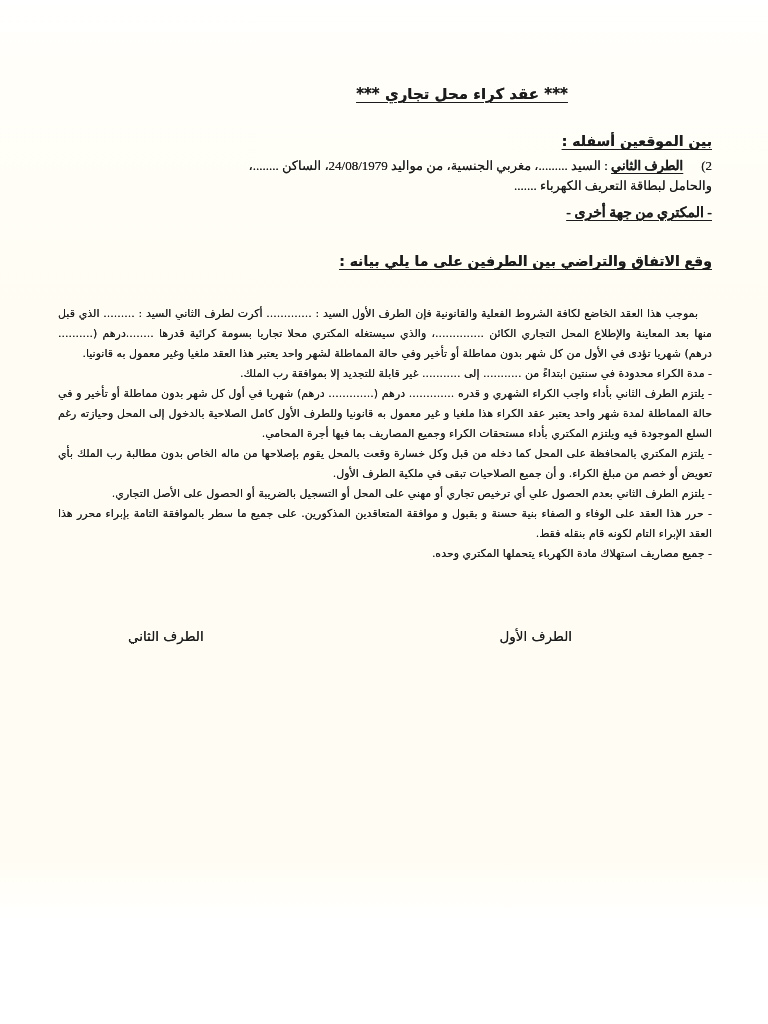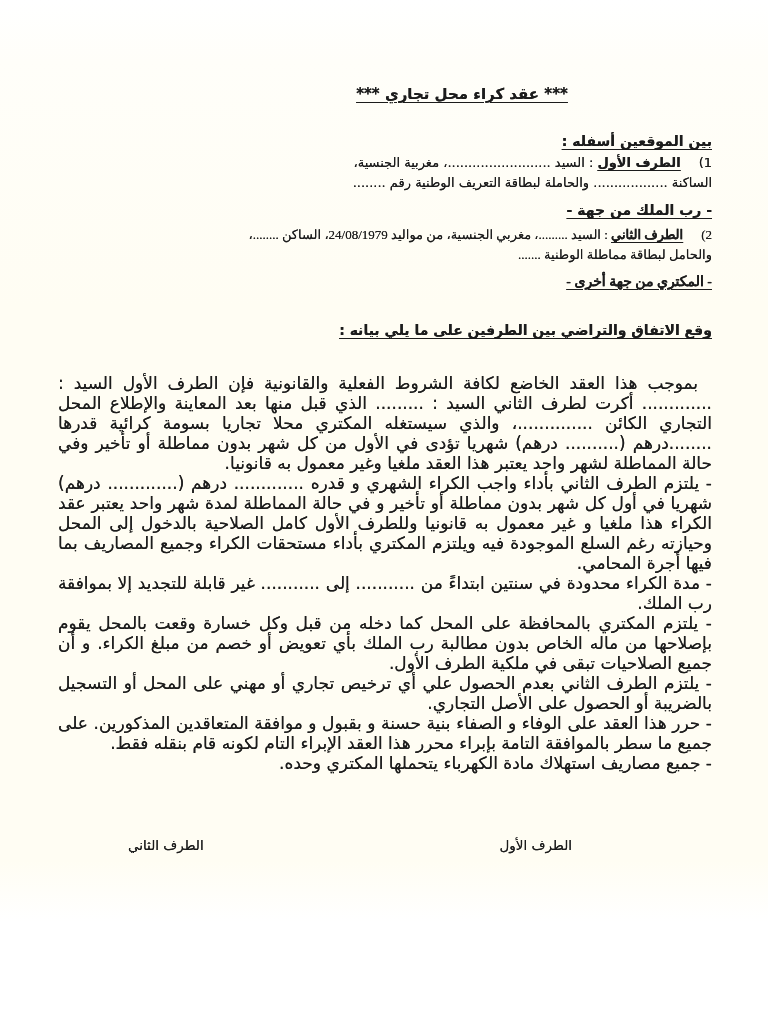--- a/index.html
+++ b/index.html
@@ -63,21 +63,21 @@
   }
   .party-name {
     font-weight: 700;
     text-decoration: underline;
     text-underline-offset: 3px;
   }
   .role-heading { margin-top: 7px; }
   .party-2 { margin-top: 5px; font-family: Liberation Serif, serif; }
   .party-2 .role-heading { }
   .body-text {
-    font-size: 17px;
+    font-size: 11px;
     line-height: 20px;
     text-align: justify;
   }
   .preamble {
     margin-top: 33px;
     text-indent: 14px;
   }
   .signature-row {
     display: flex;
     justify-content: space-between;
@@ -90,42 +90,35 @@
 <body>
 
 <div class="page">
 
   <div class="title-wrap">
     <span class="doc-title">*** عقد كراء محل تجاري ***</span>
   </div>
 
   <div class="heading-u intro-heading">بين الموقعين أسفله :</div>
 
-  <div class="party party-1">
-    <p class="party-line1">
-      <span class="party-num">1)</span><span class="party-name">الطرف الأول</span><span> : السيد .........................، مغربية الجنسية،</span>
-    </p>
-    <p class="party-line2">الساكنة .................. والحاملة لبطاقة التعريف الوطنية رقم ........</p>
-    <p class="heading-u role-heading">- رب الملك من جهة -</p>
-  </div>
 
   <div class="party party-2">
     <p class="party-line1">
       <span class="party-num">2)</span><span class="party-name">الطرف الثاني</span><span> : السيد .........، مغربي الجنسية، من مواليد 24/08/1979، الساكن ........،</span>
     </p>
-    <p class="party-line2">والحامل لبطاقة مماطلة الوطنية .......</p>
+    <p class="party-line2">والحامل لبطاقة التعريف الكهرباء .......</p>
     <p class="heading-u role-heading">- المكتري من جهة أخرى -</p>
   </div>
 
   <div class="heading-u agreement-heading">وقع الاتفاق والتراضي بين الطرفين على ما يلي بيانه :</div>
 
   <p class="body-text preamble">بموجب هذا العقد الخاضع لكافة الشروط الفعلية والقانونية فإن الطرف الأول السيد : ............. أكرت لطرف الثاني السيد : ......... الذي قبل منها بعد المعاينة والإطلاع المحل التجاري الكائن ..............، والذي سيستغله المكتري محلا تجاريا بسومة كرائية قدرها ........درهم (.......... درهم) شهريا تؤدى في الأول من كل شهر بدون مماطلة أو تأخير وفي حالة المماطلة لشهر واحد يعتبر هذا العقد ملغيا وغير معمول به قانونيا.</p>
 
+  <p class="body-text clause">- مدة الكراء محدودة في سنتين ابتداءً من ........... إلى ........... غير قابلة للتجديد إلا بموافقة رب الملك.</p>
   <p class="body-text clause">- يلتزم الطرف الثاني بأداء واجب الكراء الشهري و قدره ............. درهم (............. درهم) شهريا في أول كل شهر بدون مماطلة أو تأخير و في حالة المماطلة لمدة شهر واحد يعتبر عقد الكراء هذا ملغيا و غير معمول به قانونيا وللطرف الأول كامل الصلاحية بالدخول إلى المحل وحيازته رغم السلع الموجودة فيه ويلتزم المكتري بأداء مستحقات الكراء وجميع المصاريف بما فيها أجرة المحامي.</p>
-  <p class="body-text clause">- مدة الكراء محدودة في سنتين ابتداءً من ........... إلى ........... غير قابلة للتجديد إلا بموافقة رب الملك.</p>
   <p class="body-text clause">- يلتزم المكتري بالمحافظة على المحل كما دخله من قبل وكل خسارة وقعت بالمحل يقوم بإصلاحها من ماله الخاص بدون مطالبة رب الملك بأي تعويض أو خصم من مبلغ الكراء. و أن جميع الصلاحيات تبقى في ملكية الطرف الأول.</p>
   <p class="body-text clause">- يلتزم الطرف الثاني بعدم الحصول علي أي ترخيص تجاري أو مهني على المحل أو التسجيل بالضريبة أو الحصول على الأصل التجاري.</p>
   <p class="body-text clause">- حرر هذا العقد على الوفاء و الصفاء بنية حسنة و بقبول و موافقة المتعاقدين المذكورين. على جميع ما سطر بالموافقة التامة بإبراء محرر هذا العقد الإبراء التام لكونه قام بنقله فقط.</p>
   <p class="body-text clause">- جميع مصاريف استهلاك مادة الكهرباء يتحملها المكتري وحده.</p>
 
   <div class="signature-row">
     <span class="sig">الطرف الأول</span>
     <span class="sig">الطرف الثاني</span>
   </div>
 

